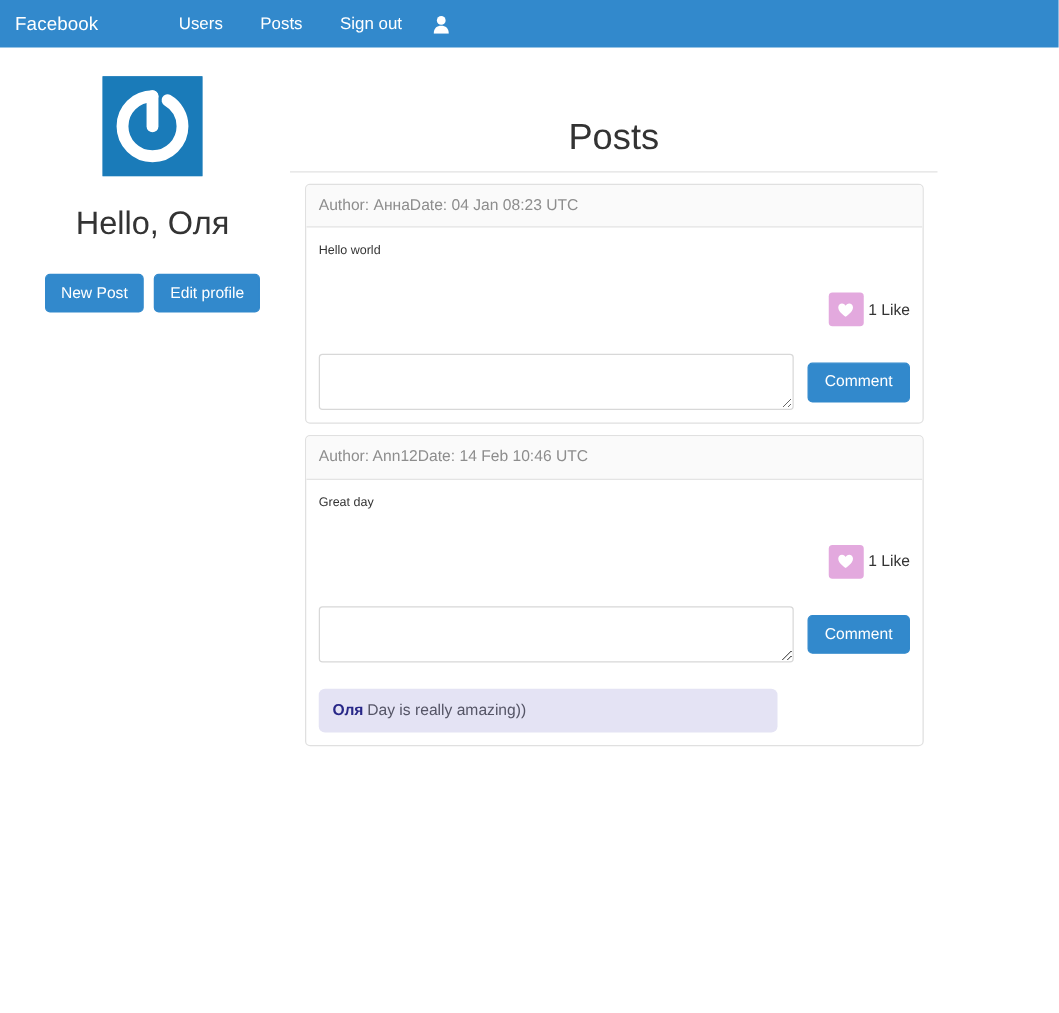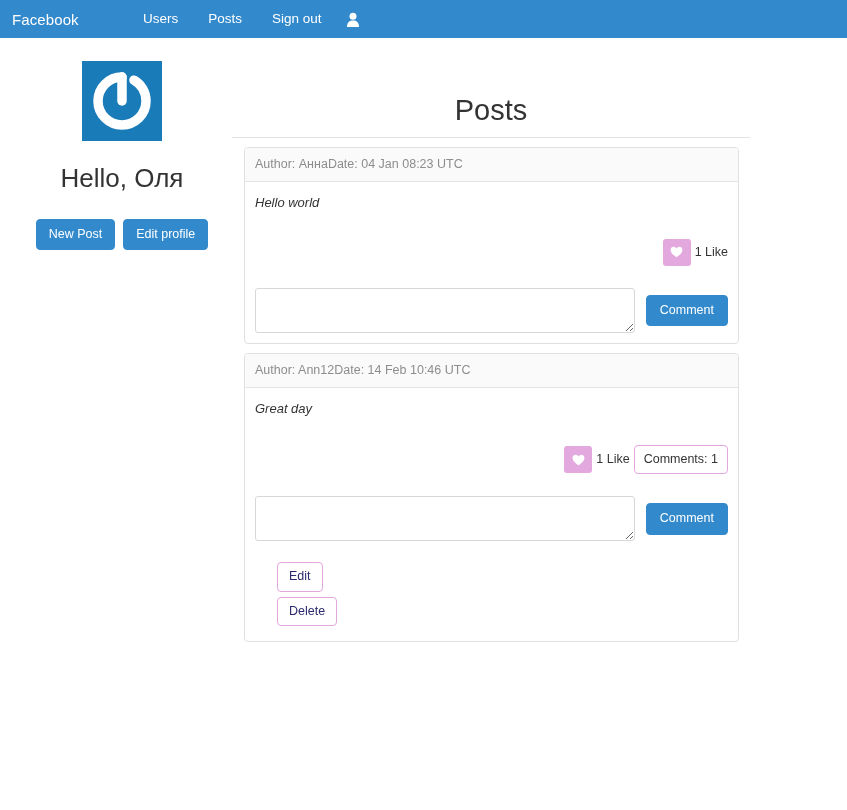--- a/index.html
+++ b/index.html
@@ -137,25 +137,24 @@
     border-bottom: 1px solid #e4e4e4;
     padding: 8px 10px;
     display: flex;
     justify-content: flex-start;
     font-size: 12.5px;
     color: #8d8d8d;
     line-height: 1.4;
   }
   .card-body { padding: 11px 10px 10px 10px; }
   .post-text {
-    font-size: 13px;
+    font-size: 10px;
     color: #333333;
     line-height: 1.5;
     margin: 0;
-    font-style: italic;
   }
 
   
   .like-row {
     display: flex;
     align-items: center;
     justify-content: flex-end;
     gap: 4px;
     margin-top: 26px;
   }
@@ -337,33 +336,31 @@
         <div class="card-body">
           <p class="post-text">Great day</p>
 
           <div class="like-row">
             <button class="like-btn">
               <svg width="13" height="12" viewBox="0 0 13 12" aria-hidden="true">
                 <path d="M6.5 11.3 C6.5 11.3 0.6 7.6 0.6 3.9 C0.6 1.9 2.1 0.7 3.6 0.7 C5 0.7 6.1 1.7 6.5 2.5 C6.9 1.7 8 0.7 9.4 0.7 C10.9 0.7 12.4 1.9 12.4 3.9 C12.4 7.6 6.5 11.3 6.5 11.3 Z" fill="#ffffff"></path>
               </svg>
             </button>
             <span class="like-count">1 Like</span>
-            <button class="comments-btn">Comments: 1</button>
           </div>
 
           <div class="comment-form">
             <textarea class="comment-input" placeholder="" style=""></textarea>
             <button class="btn-comment">Comment</button>
           </div>
 
           <div class="comment-list">
             <div class="comment-row">
-              <div class="comment-actions">
-                <button class="btn-pink">Edit</button>
-                <button class="btn-pink">Delete</button>
+              <div class="comment-bubble">
+                <span class="comment-author">Оля</span><span>Day is really amazing))</span>
               </div>
             </div>
           </div>
         </div>
       </div>
 
     </div>
   </div>
 </div>
 

